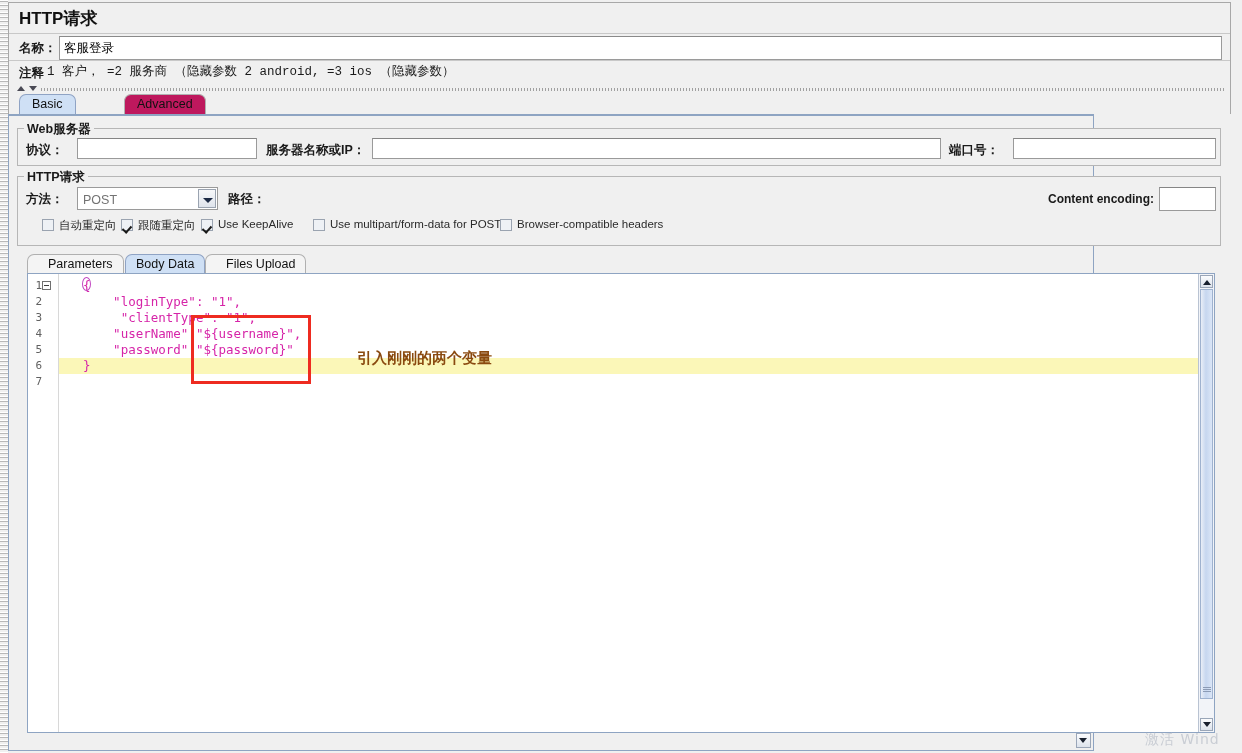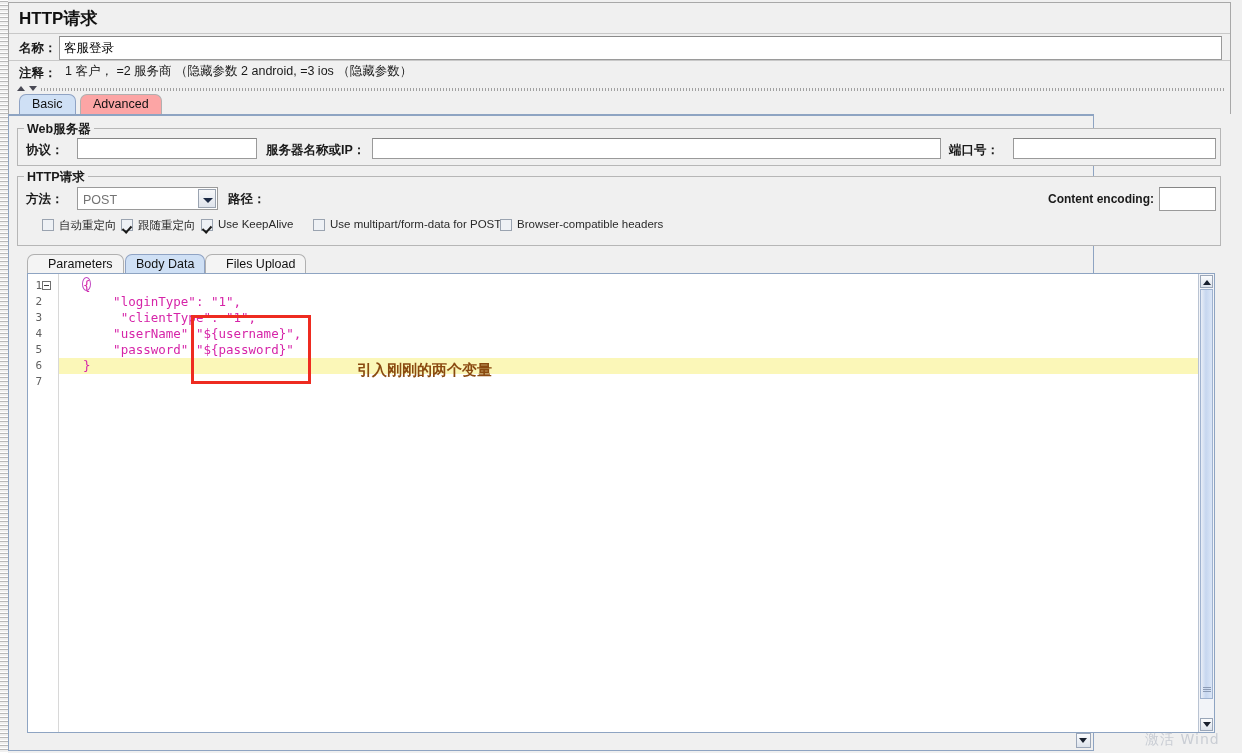--- a/index.html
+++ b/index.html
@@ -100,32 +100,32 @@
     color: #000;
     outline: none;
     font-family: "Liberation Sans", sans-serif;
   }
   .comment-label {
     position: absolute;
     left: 10px; top: 4px;
   }
   .comment-input {
     position: absolute;
-    left: 54px; top: 0px;
+    left: 36px; top: 0px;
     width: 1163px;
     height: 21px;
     background: #f0f0f0;
     border: none;
     box-sizing: border-box;
     padding: 2px 2px;
     font-size: 12.5px;
     line-height: 17px;
     color: #1a1a1a;
     outline: none;
-    font-family: Liberation Sans, sans-serif;
+    font-family: Liberation Mono, monospace;
   }
 
   
   .split-divider {
     position: absolute;
     left: 8px; top: 84px;
     width: 1223px; height: 10px;
     background: #f0f0f0;
     border-left: 1px solid #a8a8a8;
     border-right: 1px solid #a8a8a8;
@@ -173,23 +173,24 @@
     border-top-left-radius: 7px;
     border-top-right-radius: 7px;
     color: #111;
   }
   .tab.sel {
     background: #cfe0f5;
     border-color: #8fa3c4;
     z-index: 3;
   }
   .tab.unsel {
-    background: #fca5a5;
+    background: #be185d;
     border-color: #b0b0b0;
     z-index: 1;
+    margin-left: 44px;
   }
 
   
   .content-panel {
     position: absolute;
     left: 8px; top: 114px;
     width: 1086px;
     height: 637px;
     background: #f0f0f0;
     border: 1px solid #8ea4c2;
@@ -608,21 +609,21 @@
         <div class="cline" style="top:20px; left:24px;">    "loginType": "1",</div>
         <div class="cline" style="top:36px; left:24px;">     "clientType": "1",</div>
         <div class="cline" style="top:52px; left:24px;">    "userName":"${username}",</div>
         <div class="cline" style="top:68px; left:24px;">    "password":"${password}"</div>
         <div class="cline" style="top:84px; left:24px;">}</div>
         <div class="cline" style="top:100px;left:24px;"></div>
 
         <div class="caret-brace" style="top:3px;"></div>
 
         <div class="anno-box" style="left:132px; top:41px; width:120px; height:69px;"></div>
-        <div class="anno-text" style="left:298px; top:75px;margin-top:12px;">引入刚刚的两个变量</div>
+        <div class="anno-text" style="left:298px; top:75px;">引入刚刚的两个变量</div>
       </div>
 
       <div class="vscroll">
         <div class="sb-btn up">
           <div class="sb-arrow u"></div>
         </div>
         <div class="sb-thumb">
           <div class="sb-grip"></div>
         </div>
         <div class="sb-btn down">

